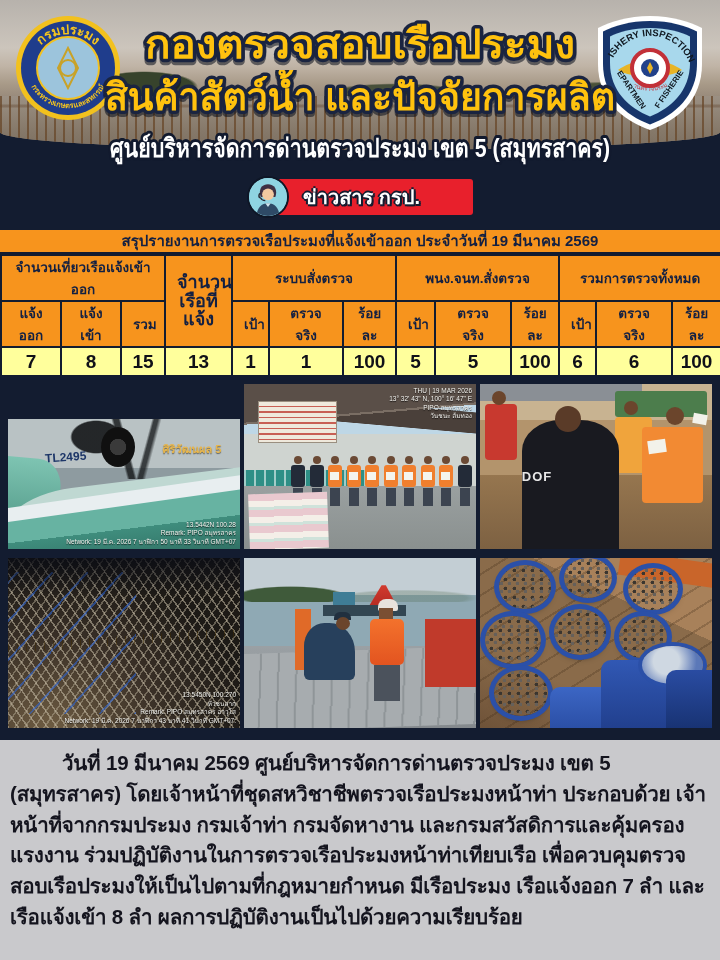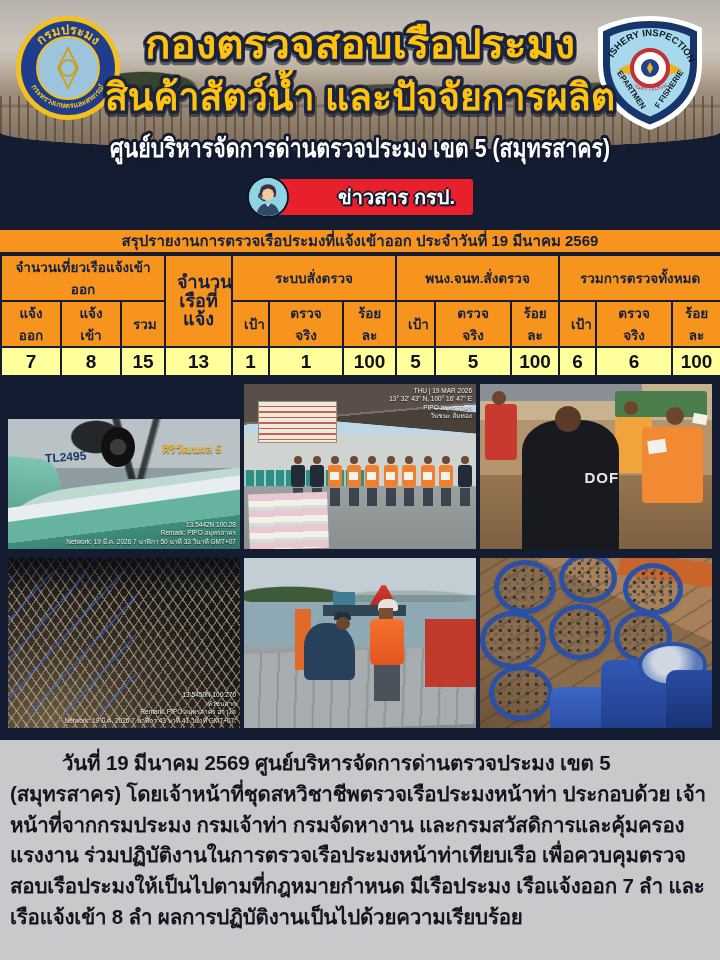--- a/index.html
+++ b/index.html
@@ -29,21 +29,21 @@
   .title-svg { display:block; margin:0 auto; }
 
   
   .seal-left { position:absolute; top:14px; left:14px; width:108px; height:108px; }
   .seal-right { position:absolute; top:12px; right:12px; width:116px; height:122px; }
 
   .subtitle-wrap { position:absolute; top:128px; left:0; width:720px; text-align:center; }
 
   .badge-row { position:absolute; top:176px; left:0; width:720px; display:flex; justify-content:center; align-items:center; }
   .badge-avatar { position:relative; z-index:2; width:42px; height:42px; border-radius:50%; overflow:hidden; background:#8FD4E2; border:2px solid #0e1626; margin-right:-12px; }
-  .badge-red { position:relative; z-index:1; height:36px; min-width:196px; background:#E8202C; border-radius:3px; display:flex; align-items:center; justify-content:flex-end; padding:0 18px 0 26px; }
+  .badge-red { position:relative; z-index:1; height:36px; min-width:196px; background:#E8202C; border-radius:3px; display:flex; align-items:center; justify-content:flex-start; padding:0 18px 0 26px; }
   .badge-red span { color:#fff; font-weight:bold; font-size:20px; white-space:nowrap;
     text-shadow:-2px 0 0 #131C30, 2px 0 0 #131C30, 0 -2px 0 #131C30, 0 2px 0 #131C30, 2px 2px 0 #131C30; }
 
   
   .summary-strip { width:720px; height:26px; background:#F7941D; border-top:2px solid #131C30; border-bottom:2px solid #131C30;
     display:flex; align-items:center; justify-content:center; }
   .summary-strip span { color:#132042; font-weight:bold; font-size:15px; white-space:nowrap; overflow:hidden; }
 
   
   table.report { width:720px; table-layout:fixed; border-collapse:collapse; }
@@ -92,21 +92,21 @@
   .p2 .person .paper { position:absolute; top:16px; left:3px; width:9px; height:8px; background:#f4f4ee; }
   .p2 .person .legs { position:absolute; top:32px; left:3px; width:10px; height:18px; background:#3c4450; }
   .p2 .person.officer .vest { background:#232b38; }
 
   
   .p3 { background:linear-gradient(180deg,#c8b391 0 22%,#b3946c 22% 55%,#96764f 55%,#7d6142); }
   .p3 .truck { position:absolute; top:4%; right:2%; width:40%; height:16%; background:#4c7d4c; border-radius:3px; }
   .p3 .awning { position:absolute; top:0; left:0; width:70%; height:10%; background:#8a8f95; }
   .p3 .officer { position:absolute; left:18%; top:22%; width:42%; height:78%; background:#191a20; border-radius:40% 40% 8% 8% / 24% 24% 0 0; }
   .p3 .officer .head { position:absolute; top:-14px; left:34%; width:26px; height:26px; border-radius:50%; background:#5a3b28; }
-  .p3 .officer .dof { position:absolute; top:38%; left:0; width:100%; text-align:right; color:#e8e8e8; font-size:15px; font-weight:bold; letter-spacing:1px; }
+  .p3 .officer .dof { position:absolute; top:38%; left:0; width:100%; text-align:left; color:#e8e8e8; font-size:13px; font-weight:bold; letter-spacing:1px; }
   .p3 .vestman { position:absolute; border-radius:4px; background:#F28A33; }
   .p3 .v1 { right:4%; top:26%; width:26%; height:46%; }
   .p3 .v2 { right:26%; top:20%; width:16%; height:34%; background:#f0a43c; }
   .p3 .redshirt { position:absolute; left:2%; top:12%; width:14%; height:34%; background:#C8392F; border-radius:4px; }
   .p3 .head2 { position:absolute; border-radius:50%; background:#6b452c; }
   .p3 .h1 { right:12%; top:14%; width:18px; height:18px; }
   .p3 .h2 { right:32%; top:10%; width:14px; height:14px; }
   .p3 .h3 { left:5%; top:4%; width:14px; height:14px; }
   .p3 .paper { position:absolute; background:#f2f2ea; }
   .p3 .pp1 { right:20%; top:34%; width:18px; height:13px; transform:rotate(-8deg); }

